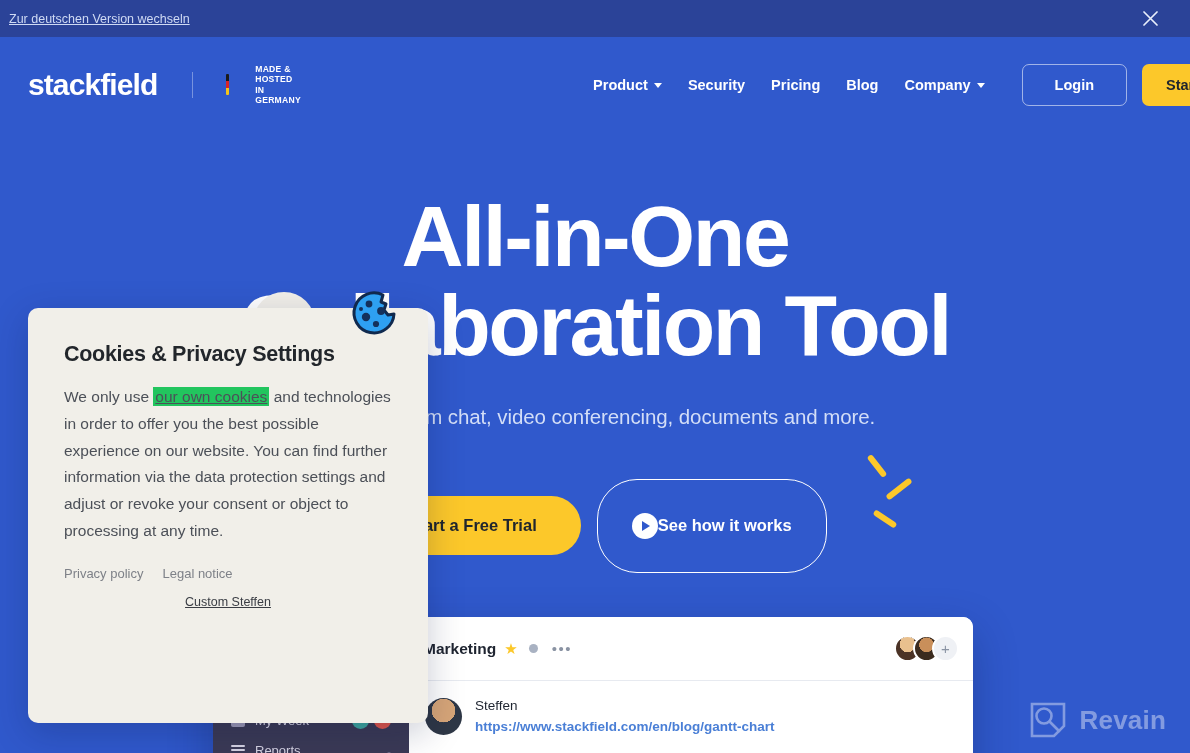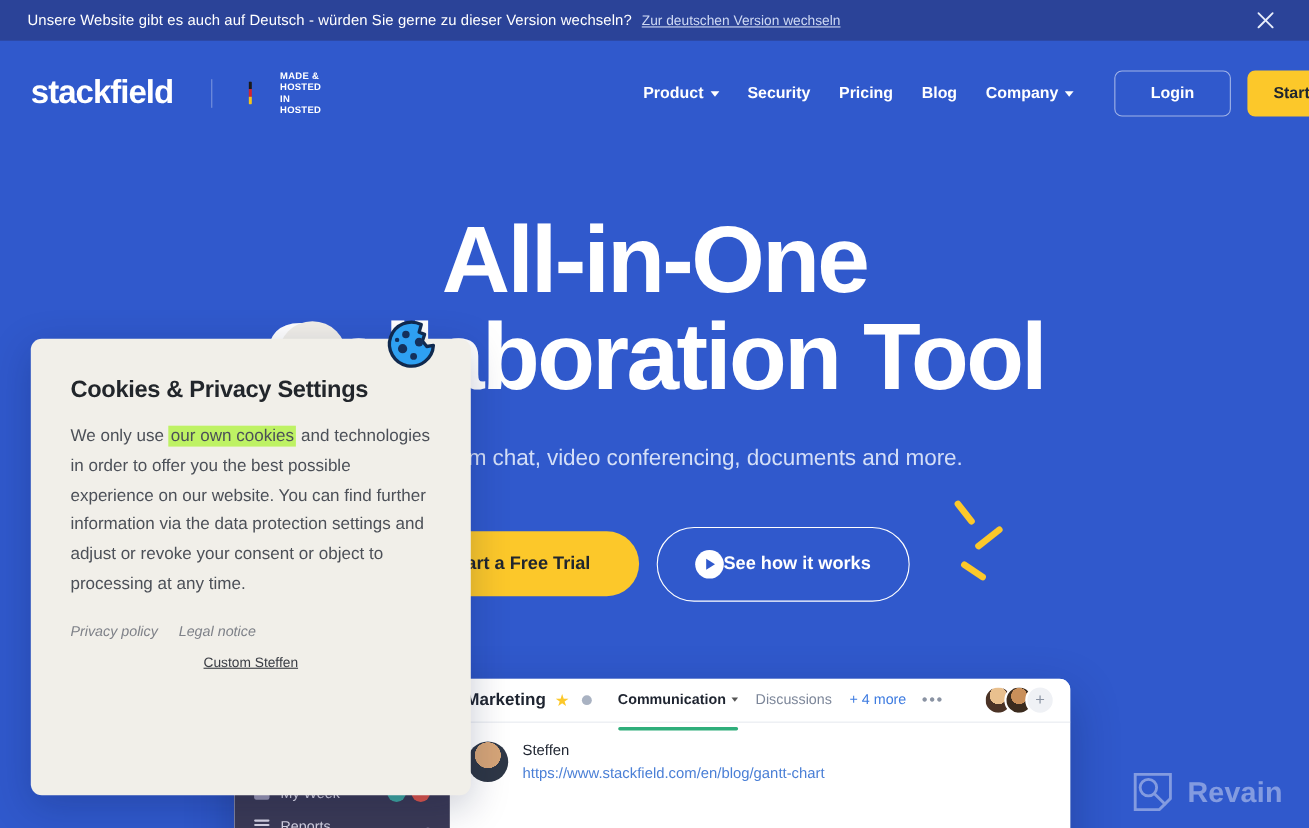--- a/index.html
+++ b/index.html
@@ -74,21 +74,21 @@
   .hero-sub {
     color: #D3DEF7; font-size: 20.5px; margin-top: 34px; letter-spacing: -0.1px;
   }
   .hero-ctas { margin-top: 50px; display: flex; justify-content: center; align-items: center; gap: 16px; }
   .cta-primary {
     background: #FCC82A; color: #20262E; font-size: 16.5px; font-weight: 700;
     border: none; border-radius: 40px; padding: 20px 44px; cursor: pointer; white-space: nowrap;
   }
   .cta-secondary {
     background: transparent; border: 1.7px solid #FFFFFF; border-radius: 40px;
-    color: #FFFFFF; font-size: 16.5px; font-weight: 600; padding: 20px 34px;
+    color: #FFFFFF; font-size: 16.5px; font-weight: 600; padding: 33px 34px;
     display: flex; align-items: center; cursor: pointer; white-space: nowrap;
   }
   .play-circle {
     width: 26px; height: 26px; border-radius: 50%; background: #fff;
     display: flex; align-items: center; justify-content: center; flex: 0 0 26px;
   }
   .play-circle::after {
     content: ""; width: 0; height: 0; border-left: 8px solid #3059CC;
     border-top: 5px solid transparent; border-bottom: 5px solid transparent; margin-left: 2px;
   }
@@ -118,21 +118,21 @@
   }
   .side-row { display: flex; align-items: center; gap: 10px; padding: 7px 18px; color: #D6D4E4; font-size: 13px;}
   .side-row .sq { width: 14px; height: 12px; border-radius: 2px; background: #9B98B5; flex:0 0 14px;}
   .side-row .stack { width: 14px; height: 12px; flex:0 0 14px; display:flex;flex-direction:column;gap:1.5px;}
   .side-row .stack i { display:block; height:2.6px; background:#D6D4E4; border-radius:1px;}
   .side-badges { margin-left: auto; display: flex; gap: 5px; }
   .side-badges b { width: 17px; height: 17px; border-radius: 50%; display:block; }
 
   .app-main { position: absolute; left: 196px; top: 0; width: 564px; height: 200px; background: #FFFFFF; }
   .app-topbar {
-    height: 40px; display: flex; align-items: center; padding: 0 14px;
+    height: 64px; display: flex; align-items: center; padding: 0 14px;
     border-bottom: 1px solid #E7EAF0; position: relative;
   }
   .ch-title { font-size: 15.5px; font-weight: 700; color: #1E2430; white-space: nowrap; }
   .star { color: #FCC82A; font-size: 15px; margin-left: 8px; }
   .dot-gray { width: 9px; height: 9px; border-radius: 50%; background: #A9B2C2; margin-left: 11px; }
   .tabs { display: flex; align-items: center; gap: 16px; margin-left: 24px; }
   .tab { font-size: 13px; color: #7C8699; white-space: nowrap; cursor: pointer; padding-bottom: 2px; display:flex; align-items:center; gap:5px;}
   .tab.active { color: #1E2430; font-weight: 700; position: relative; }
   .tab.active::after {
     content: ""; position: absolute; left: 0; right: 0; bottom: -19px; height: 3px;
@@ -154,35 +154,35 @@
     margin-left: -8px; border: 2px solid #fff; cursor: pointer;
   }
 
   .msg { display: flex; padding: 17px 16px 0 16px; }
   .msg-av {
     width: 37px; height: 37px; border-radius: 50%; flex: 0 0 37px;
     background: radial-gradient(circle at 50% 34%, #D6A578 38%, #2E3746 39%);
   }
   .msg-body { margin-left: 13px; }
   .msg-name { font-size: 13.5px; font-weight: 400; color: #1E2430; }
-  .msg-link { font-size: 13.5px; color: #4A7FD6; margin-top: 6px; cursor: pointer; }
+  .msg-link { font-size: 13.5px; color: #4A7FD6; margin-top: 6px; cursor: pointer; font-weight: bold; }
 
   
   .cookie-icon { position: absolute; left: 350px; top: 289px; width: 50px; height: 50px; z-index: 22; }
   .cookie-dialog {
     position: absolute; left: 28px; top: 308px; width: 400px; height: 415px;
     background: #F1EFE9; border-radius: 10px; z-index: 20;
     box-shadow: 0 10px 36px rgba(8,20,60,.22);
     padding: 34px 36px 0 36px;
   }
   .cookie-title { font-size: 21.5px; font-weight: 700; color: #22262B; letter-spacing: -0.3px; }
   .cookie-body { margin-top: 17px; font-size: 15.5px; line-height: 1.73; color: #4C5058; }
-  .hl { background: #bef264; padding: 1px 2px; }
+  .hl { background: #22c55e; padding: 1px 2px; text-decoration: underline; }
   .cookie-links { margin-top: 21px; display: flex; gap: 19px; }
-  .cookie-links span { font-size: 13px; color: #7E8188; cursor: pointer; font-style: italic; }
+  .cookie-links span { font-size: 13px; color: #7E8188; cursor: pointer; }
   .btn-accept {
     margin-top: 14px; width: 100%; background: #2B2E35; color: #FFFFFF;
     font-size: 15px; font-weight: 700; border: none; border-radius: 6px;
     padding: 15px 0; cursor: pointer; display: block;
   }
   .btn-reject {
     margin-top: 9px; width: 100%; background: transparent; color: #22262B;
     font-size: 15px; border: 1.8px solid #2B2E35; border-radius: 6px;
     padding: 14px 0; cursor: pointer; display: block;
   }
@@ -198,41 +198,40 @@
   }
   .revain-mark { width: 38px; height: 38px; }
   .revain-text { color: #FFFFFF; font-size: 26px; font-weight: 600; letter-spacing: .2px; }
 </style>
 </head>
 <body>
 
 <div class="page">
 
   <div class="lang-banner">
-    <span class="lang-text">Unsere Website gibt es auch auf Deutsch - würden Sie gerne zu dieser Version wechseln?</span>
     <span class="lang-link">Zur deutschen Version wechseln</span>
     <span class="lang-close">
       <svg width="15" height="15" viewBox="0 0 15 15">
           <path d="M1 1 L14 14 M14 1 L1 14" stroke="currentColor" stroke-width="1.7" fill="none" stroke-linecap="round"></path>
         </svg>
     </span>
   </div>
 
   <div class="header">
     <div class="brand">
       <span class="brand-name">stackfield</span>
       <span class="brand-sep"></span>
       <span class="flag-bar">
           <i></i>
           <i></i>
           <i></i>
         </span>
       <span class="made-in">
         <span>MADE &amp; HOSTED</span>
-        <span>IN HOSTED</span>
+        <span>IN GERMANY</span>
       </span>
     </div>
 
     <div class="nav">
       <div class="nav-item">
         <span>Product</span>
         <span class="caret"></span>
       </div>
       <div class="nav-item">
         <span>Security</span>
@@ -296,32 +295,20 @@
           <b style="background:#6E6B88;width:4px;height:4px;margin-top:6px"></b>
         </span>
       </div>
     </div>
 
     <div class="app-main">
       <div class="app-topbar">
         <span class="ch-title">Marketing</span>
         <span class="star">★</span>
         <span class="dot-gray"></span>
-        <div class="tabs">
-          <div class="tab active">
-            <span>Communication</span>
-            <span class="tab-caret"></span>
-          </div>
-          <div class="tab">
-            <span>Discussions</span>
-          </div>
-          <div class="tab more-link">
-            <span>+ 4 more</span>
-          </div>
-        </div>
         <span class="ellipsis">•••</span>
         <div class="avatars">
           <span class="av a1"></span>
           <span class="av a2"></span>
           <span class="av-plus">+</span>
         </div>
       </div>
 
       <div class="msg">
         <span class="msg-av"></span>

